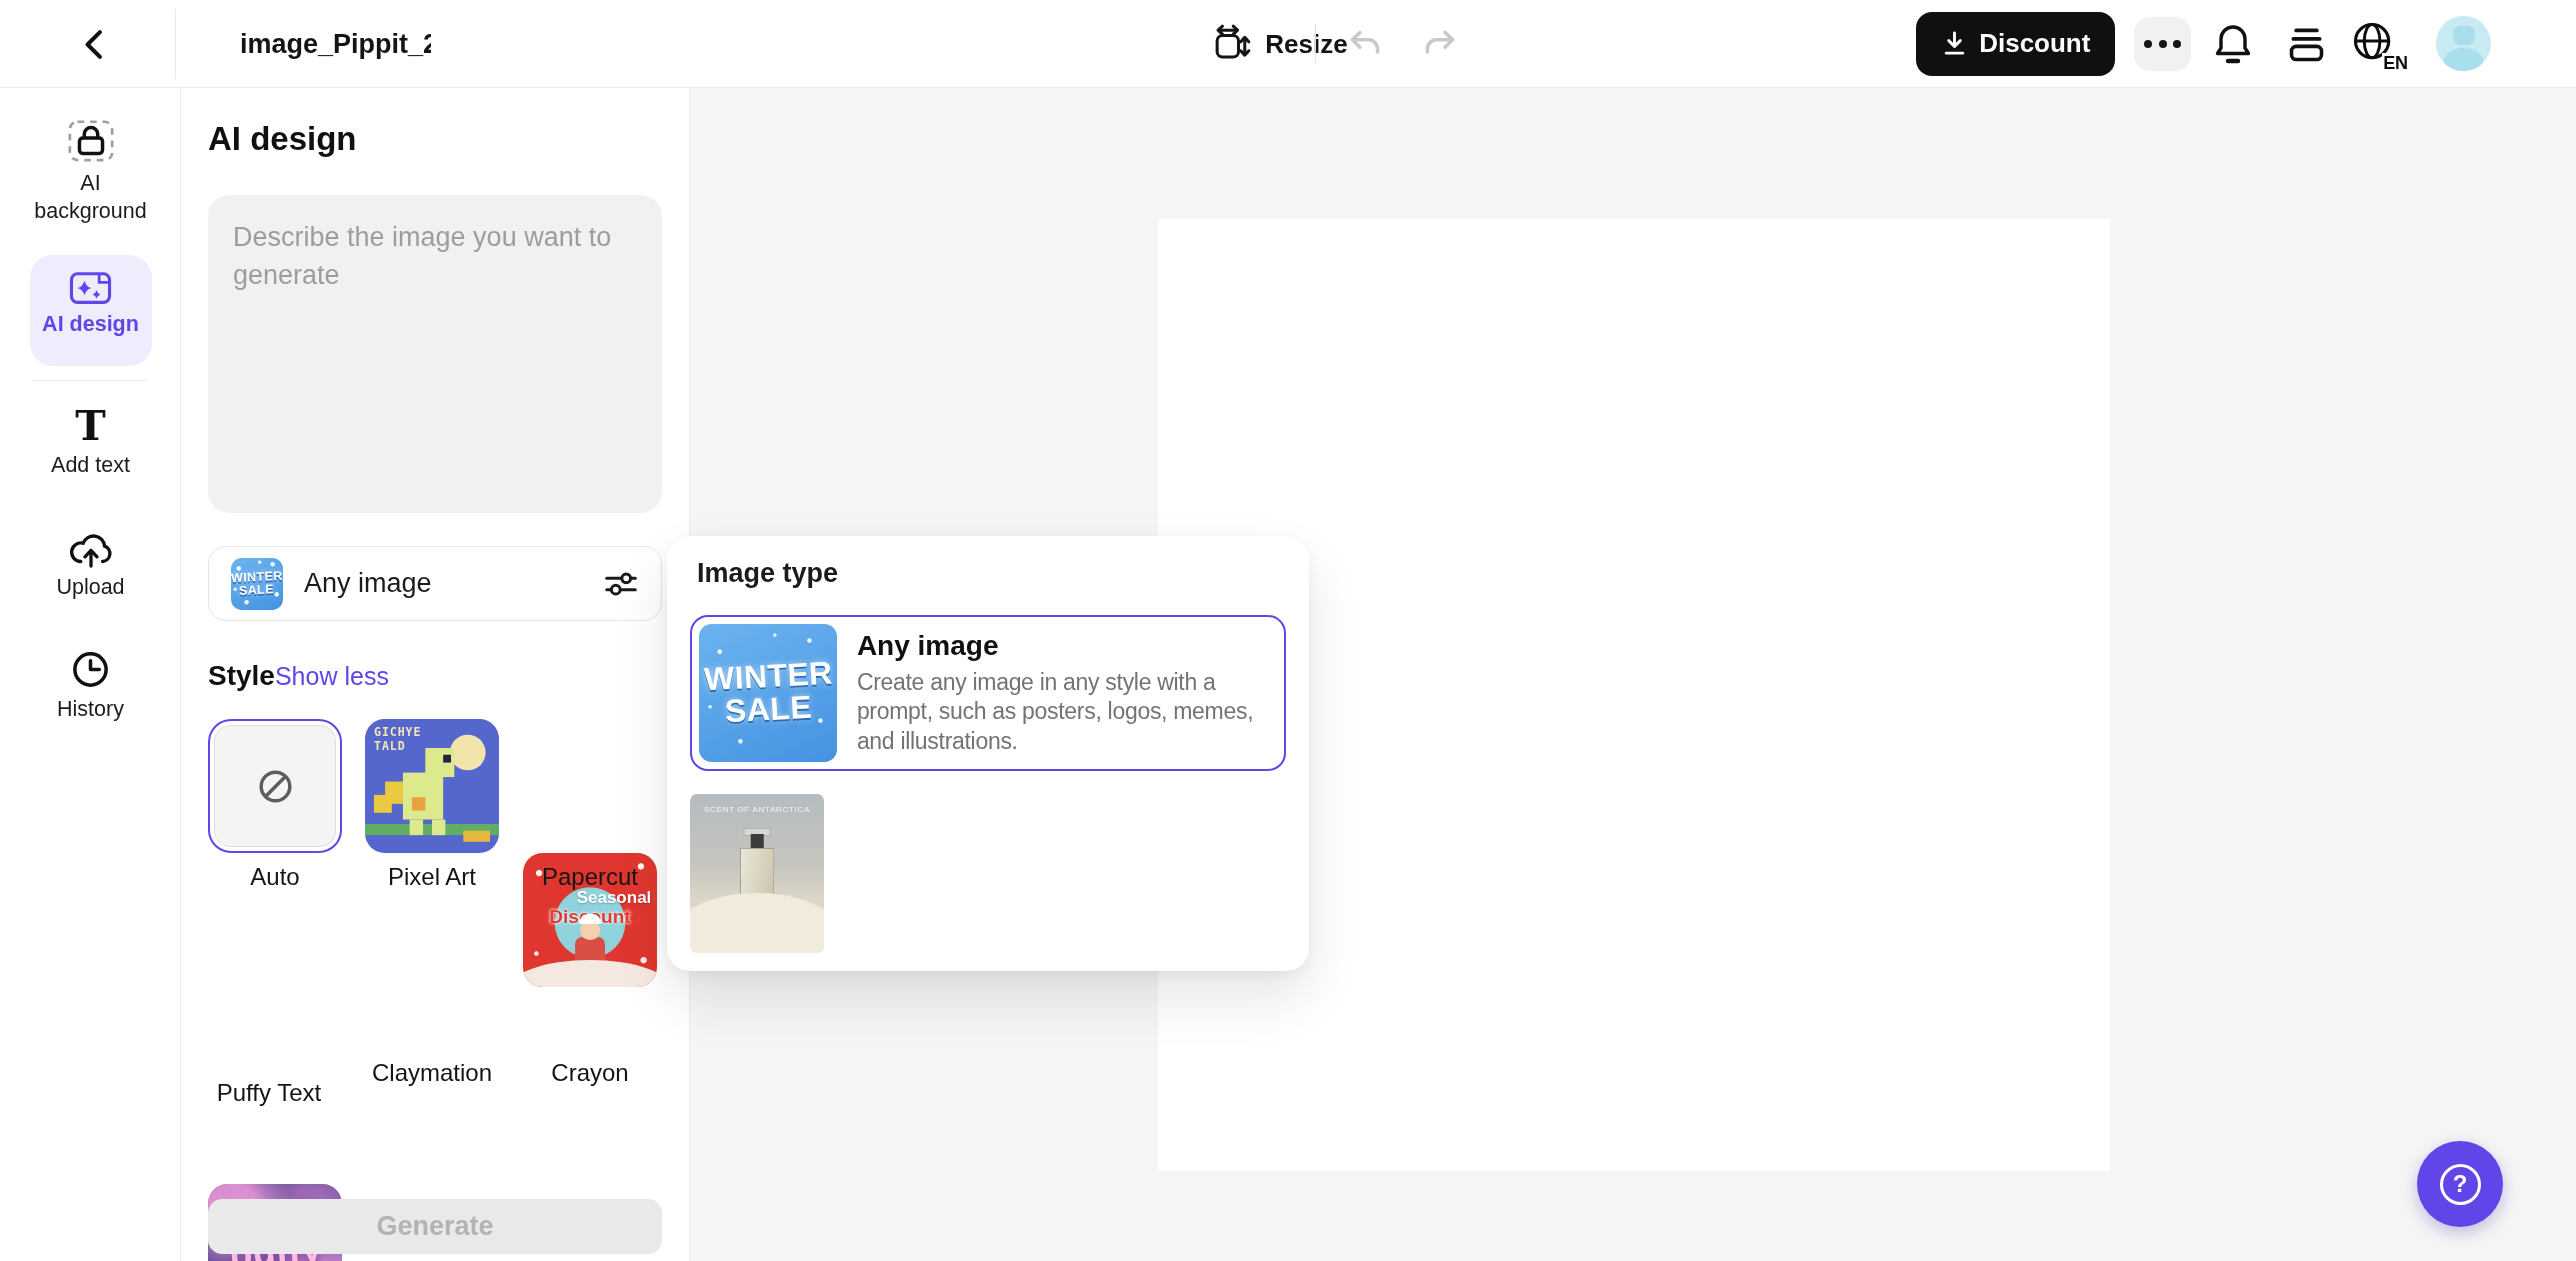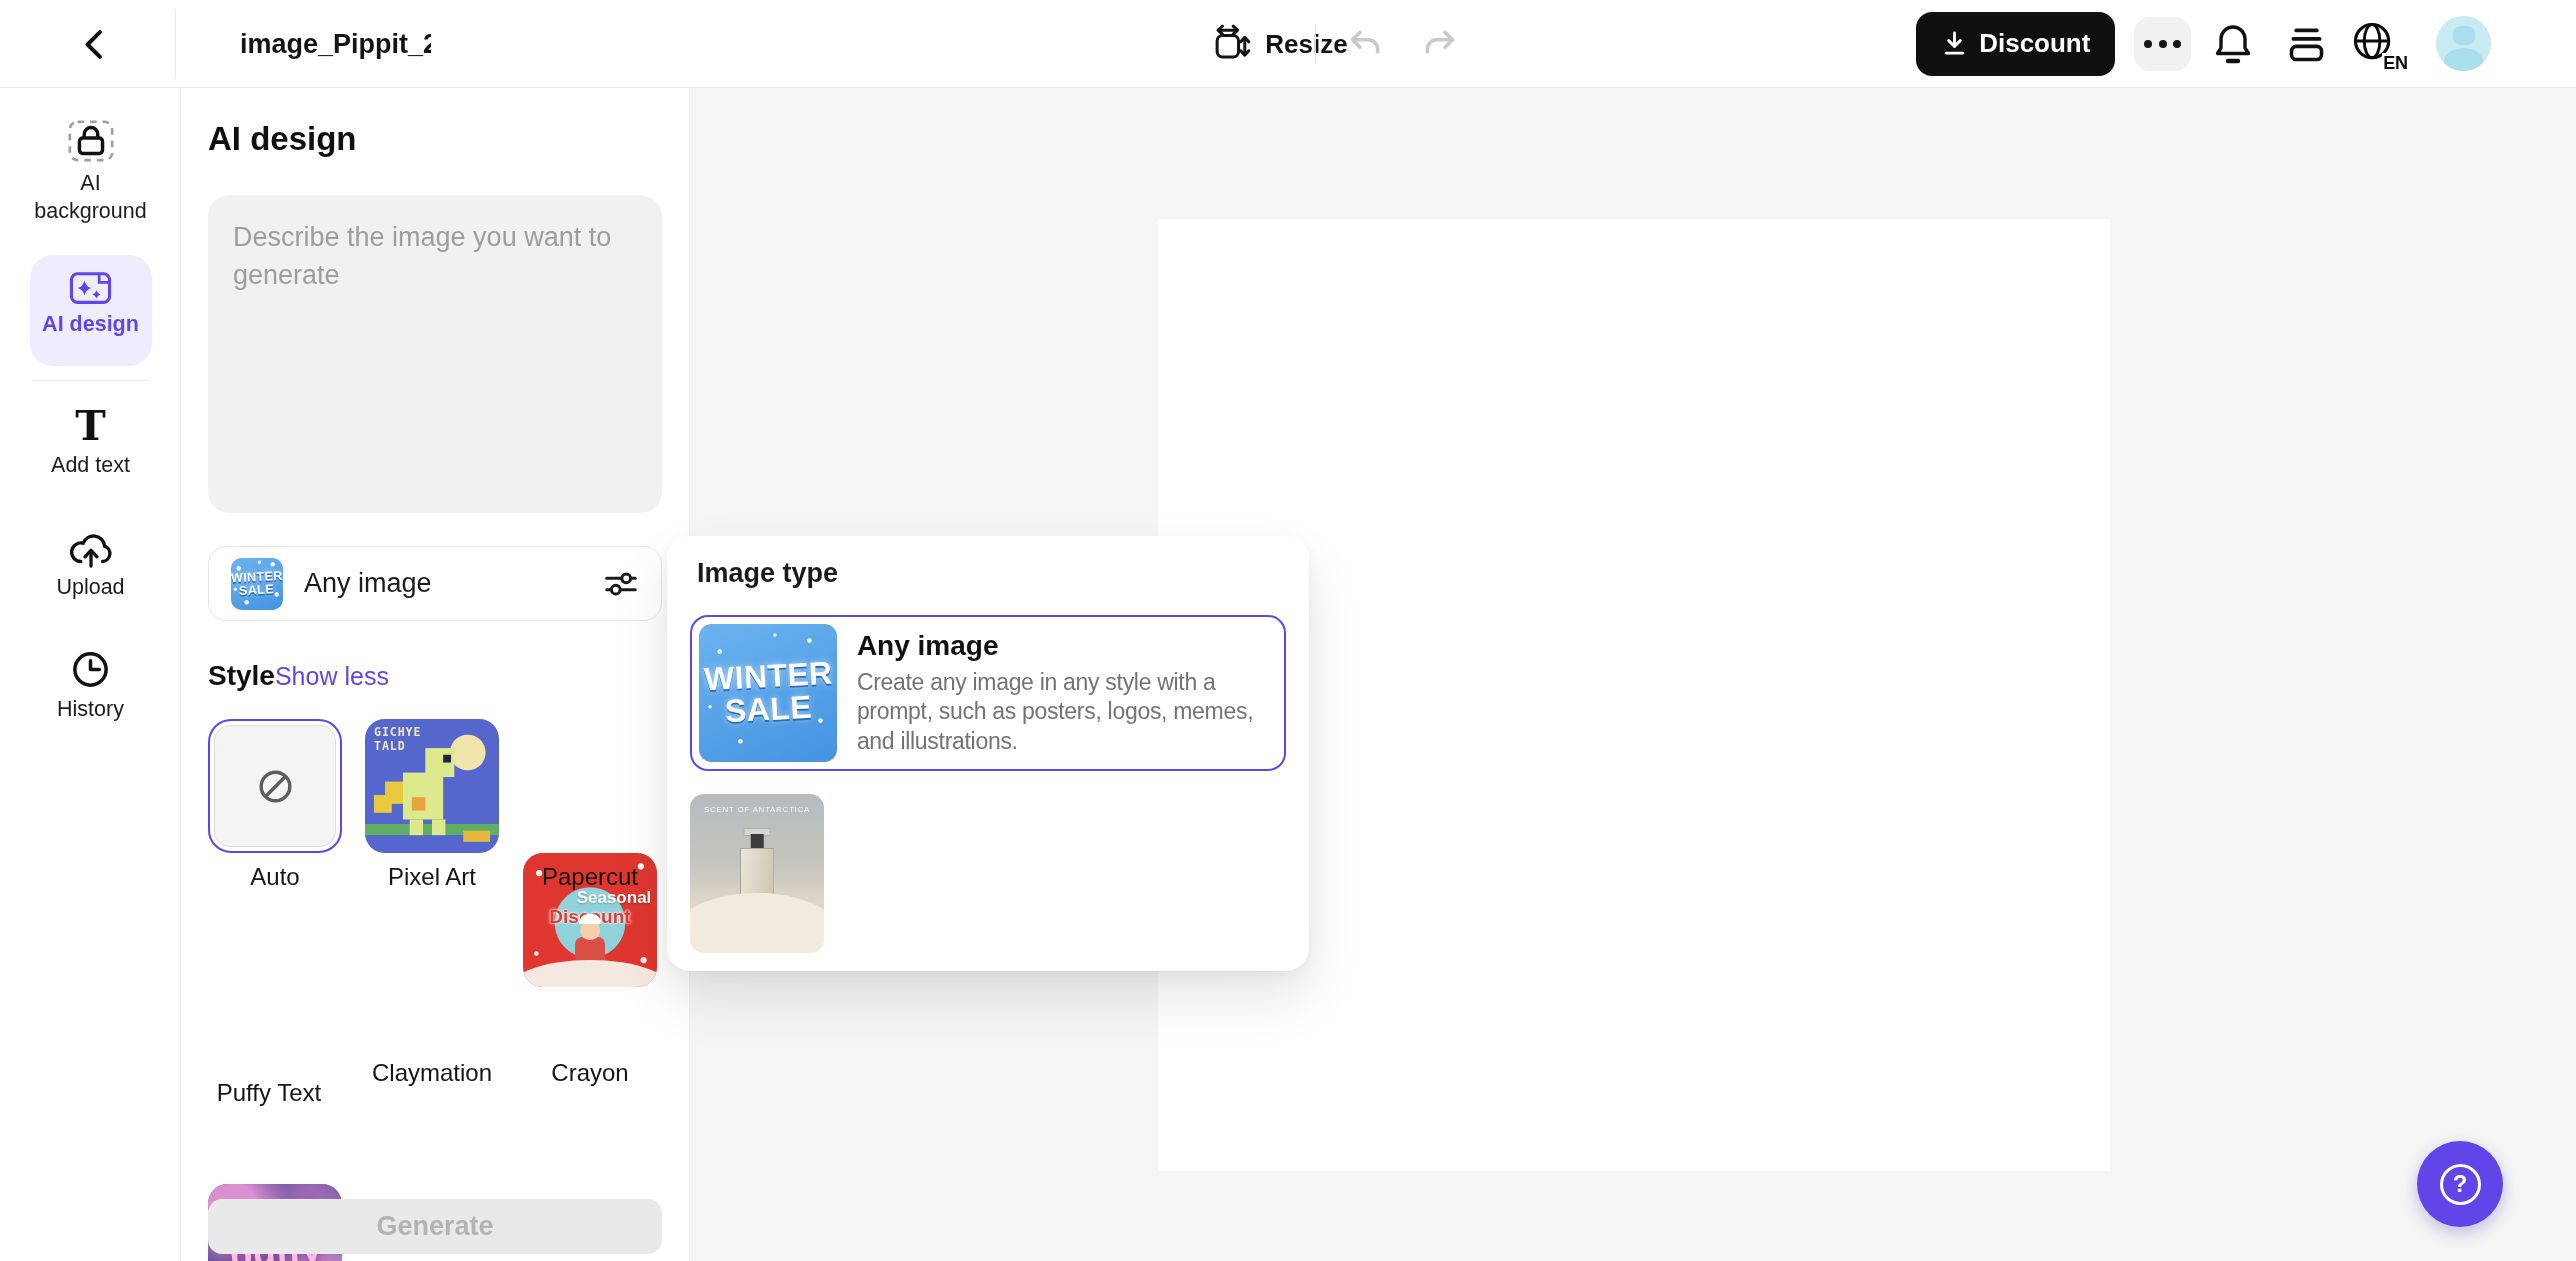--- a/index.html
+++ b/index.html
@@ -81,21 +81,21 @@
       radial-gradient(circle at 30% 85%, rgba(255,255,255,.9) 0 1.8px, transparent 2.7px),
       radial-gradient(circle at 88% 70%, rgba(255,255,255,.9) 0 1.8px, transparent 2.7px),
       radial-gradient(circle at 55% 8%, rgba(255,255,255,.8) 0 1.3px, transparent 2.2px),
       radial-gradient(circle at 8% 60%, rgba(255,255,255,.8) 0 1.3px, transparent 2.2px); }
   .thumb-winter span { position:relative; transform:rotate(-3deg); line-height:1.02; text-shadow:0 1.8px 0 #2d6cb4, 0 0 7.2px rgba(255,255,255,.55); letter-spacing:0.4px; }
   .tw-small { width:52px; height:52px; border-radius:10.7px; }
   .tw-small span { font-size:12.5px; }
   .tw-big { width:138px; height:138px; border-radius:12.5px; }
   .tw-big span { font-size:32px; }
 
-  .thumb-product { position:relative; width:134px; height:159px; border-radius:14px; overflow:hidden; flex:none;
+  .thumb-product { position:relative; width:134px; height:159px; border-radius:7px; overflow:hidden; flex:none;
     background:linear-gradient(#b5bbbe 0%,#c6c5bf 45%,#ddd7c8 68%,#eee8d9 100%); }
   .pp-caption { position:absolute; top:10.7px; left:0; width:100%; text-align:center; font-size:8px; letter-spacing:0.7px; color:rgba(255,255,255,.85); }
   .pp-mound { position:absolute; left:-20%; bottom:-32%; width:140%; height:70%; border-radius:50%;
     background:radial-gradient(ellipse at 50% 30%, #f1ebdd 0 55%, #ddd2ba 80%, #c9bda2 100%); }
   .pp-bottle { position:absolute; left:50%; top:34%; width:34px; height:47px; transform:translateX(-50%);
     background:linear-gradient(100deg, rgba(235,233,220,.95), rgba(205,198,172,.9)); border:0.9px solid rgba(110,110,100,.45); }
   .pp-cap { position:absolute; left:50%; top:calc(34% - 14.3px); width:12.5px; height:14.3px; transform:translateX(-50%); background:#3c3c3c; }
   .pp-collar { position:absolute; left:50%; top:calc(34% - 19.7px); width:27px; height:7.2px; transform:translateX(-50%); background:rgba(220,220,215,.8); border:0.9px solid rgba(120,120,110,.4); }
 
   .thumb-pixel { position:relative; background:#5566cd; }

